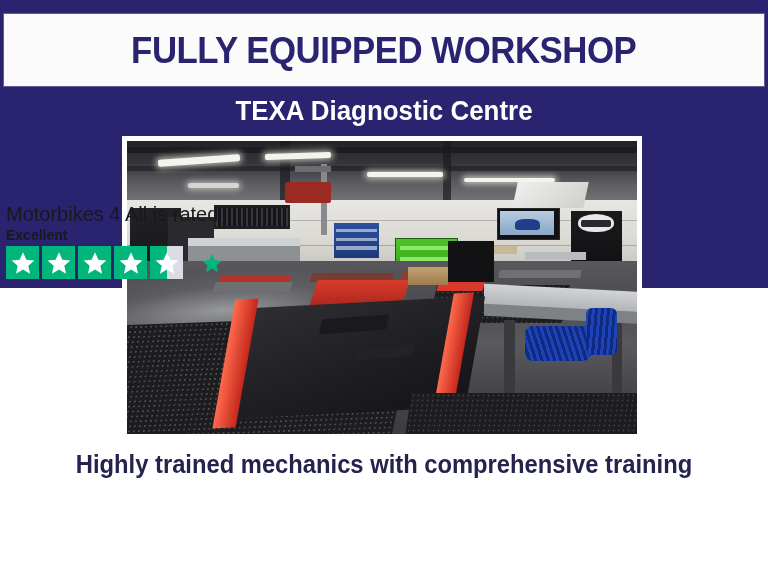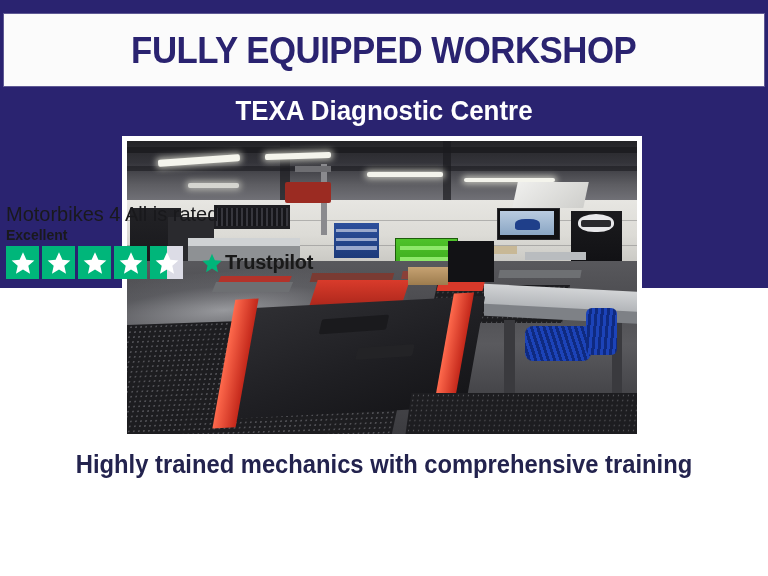--- a/index.html
+++ b/index.html
@@ -359,19 +359,18 @@
           <svg class="star-glyph" viewBox="0 0 24 24" aria-hidden="true">
               <polygon points="12,2 15.1,8.9 22.5,9.6 16.9,14.6 18.5,22 12,18.1 5.5,22 7.1,14.6 1.5,9.6 8.9,8.9"></polygon>
             </svg>
         </div>
       </div>
 
       <div class="tp-brand">
         <svg class="tp-brand-star" viewBox="0 0 24 24" aria-hidden="true">
             <polygon points="12,2 15.1,8.9 22.5,9.6 16.9,14.6 18.5,22 12,18.1 5.5,22 7.1,14.6 1.5,9.6 8.9,8.9"></polygon>
           </svg>
-        <span class="tp-brand-name">Trustpilot</span>
       </div>
     </div>
   </div>
 
 
 </div>
 
 </body></html>

